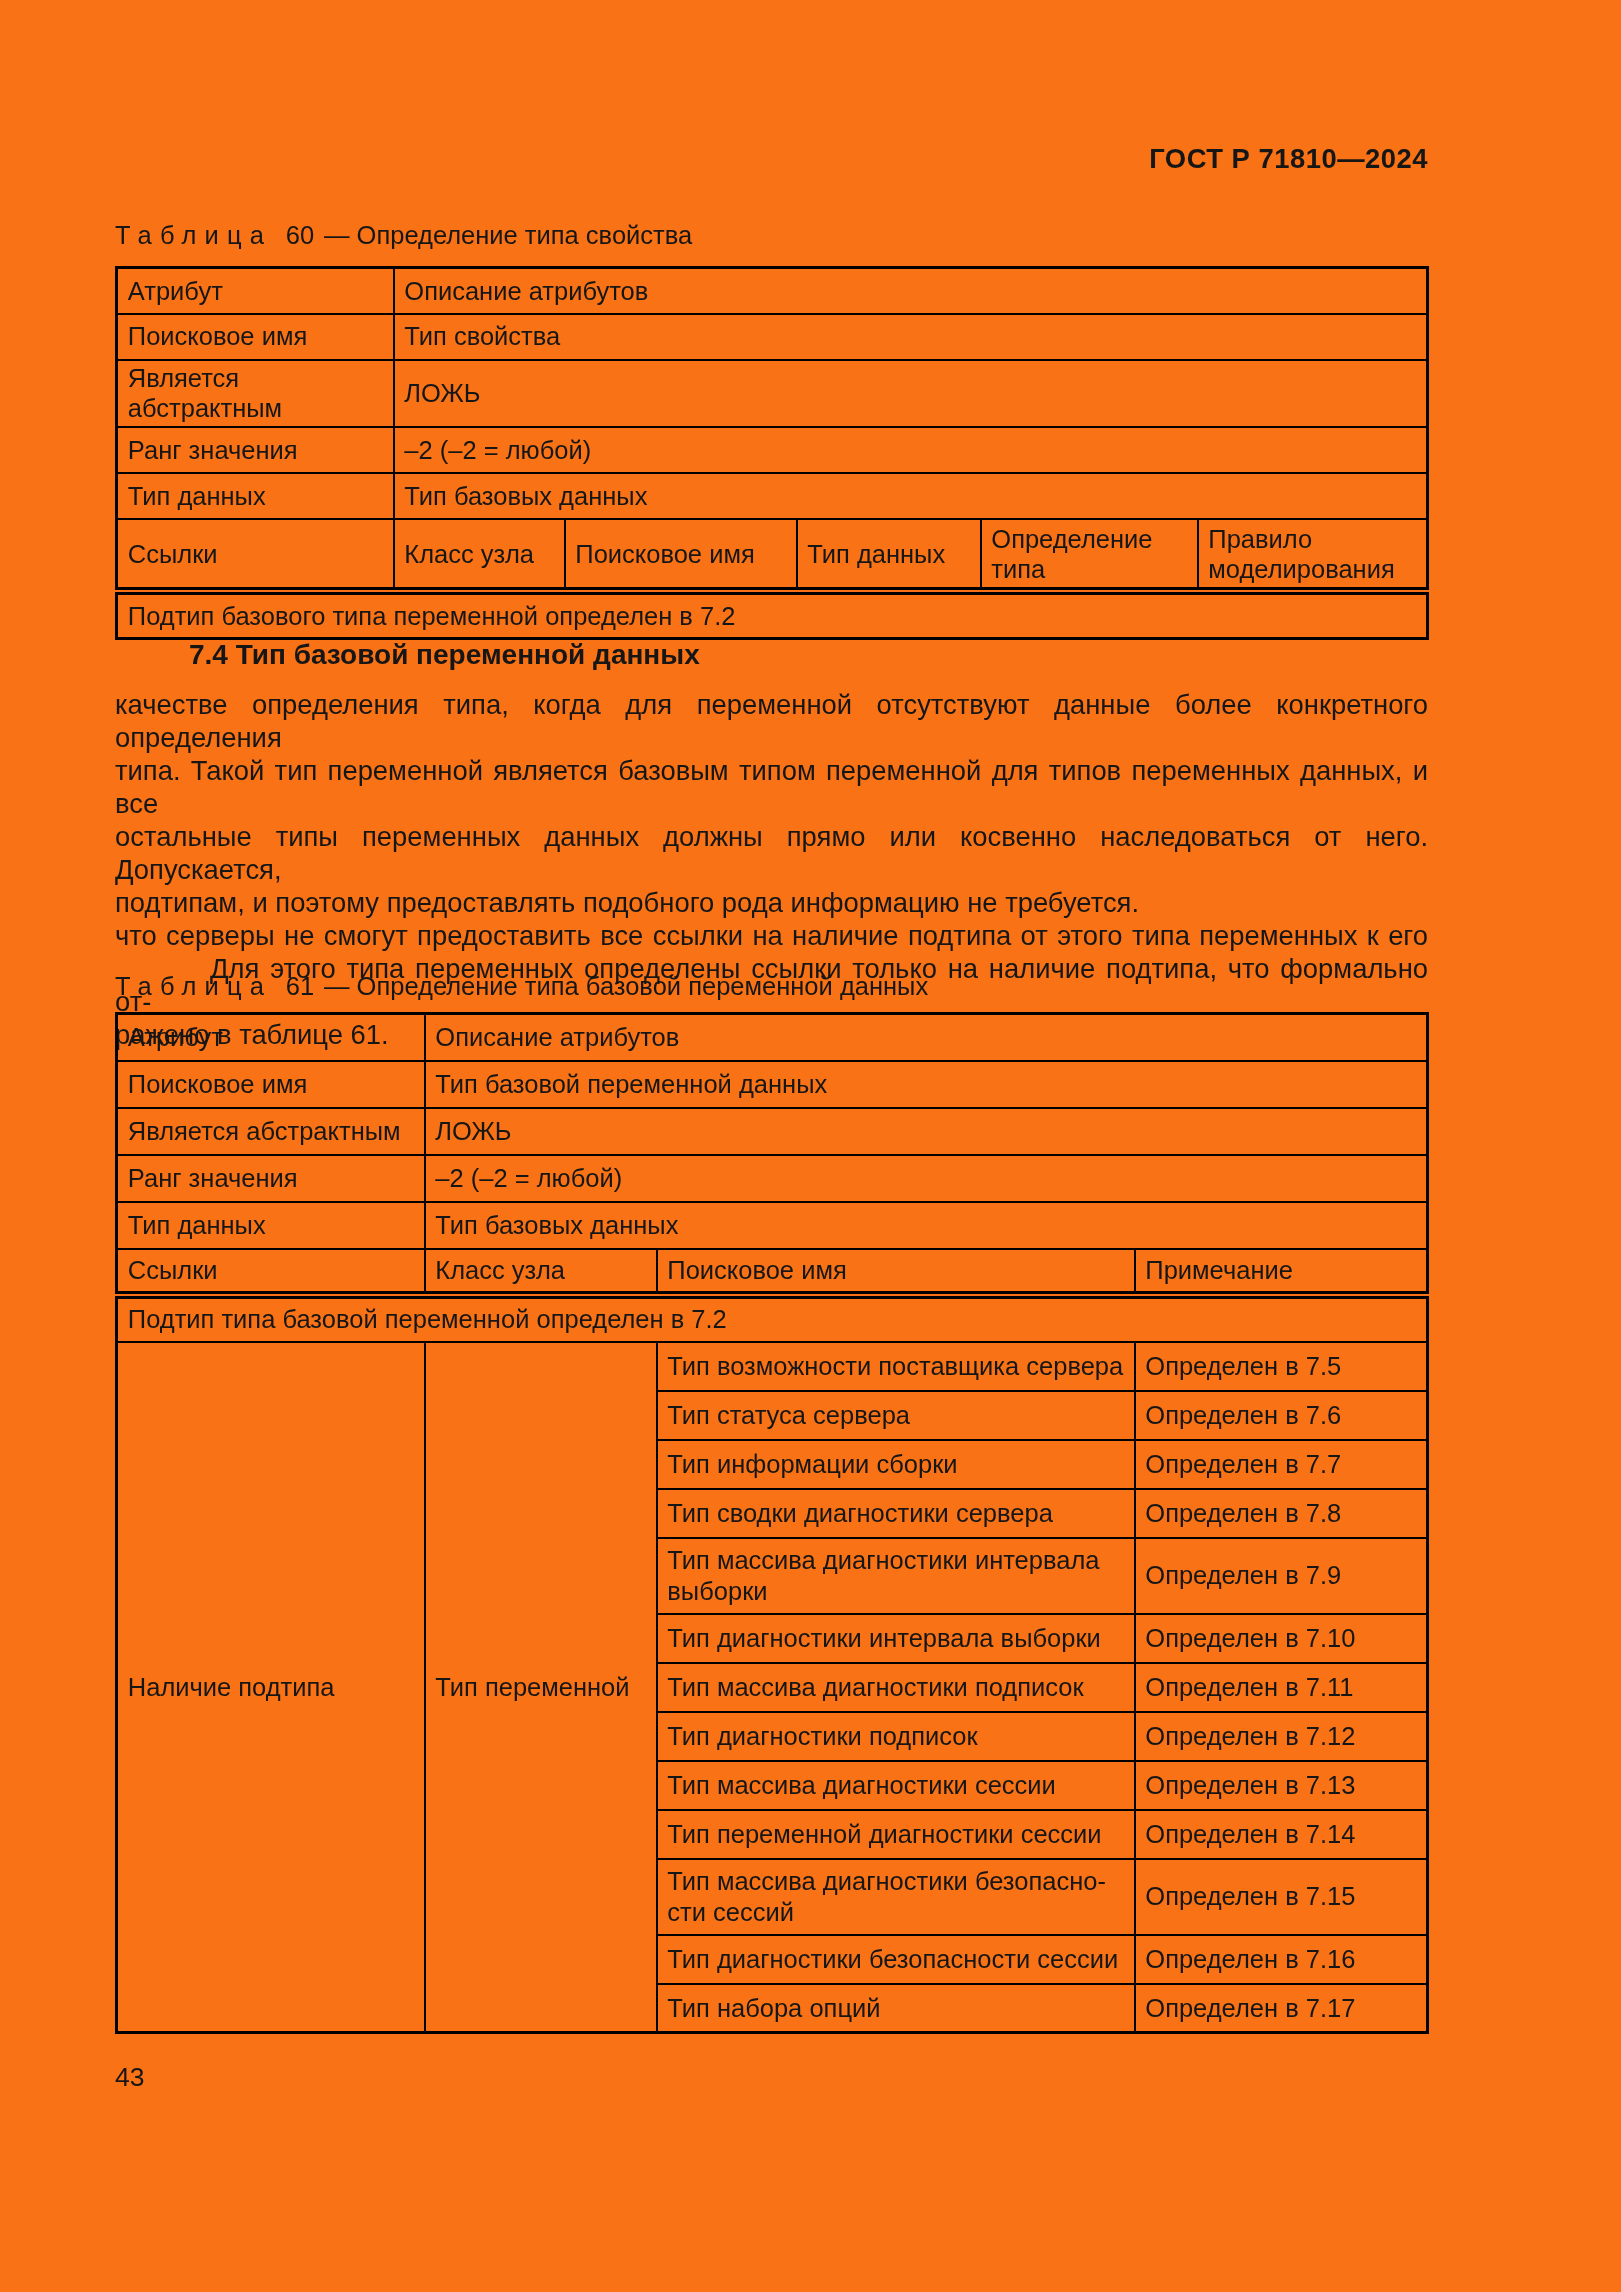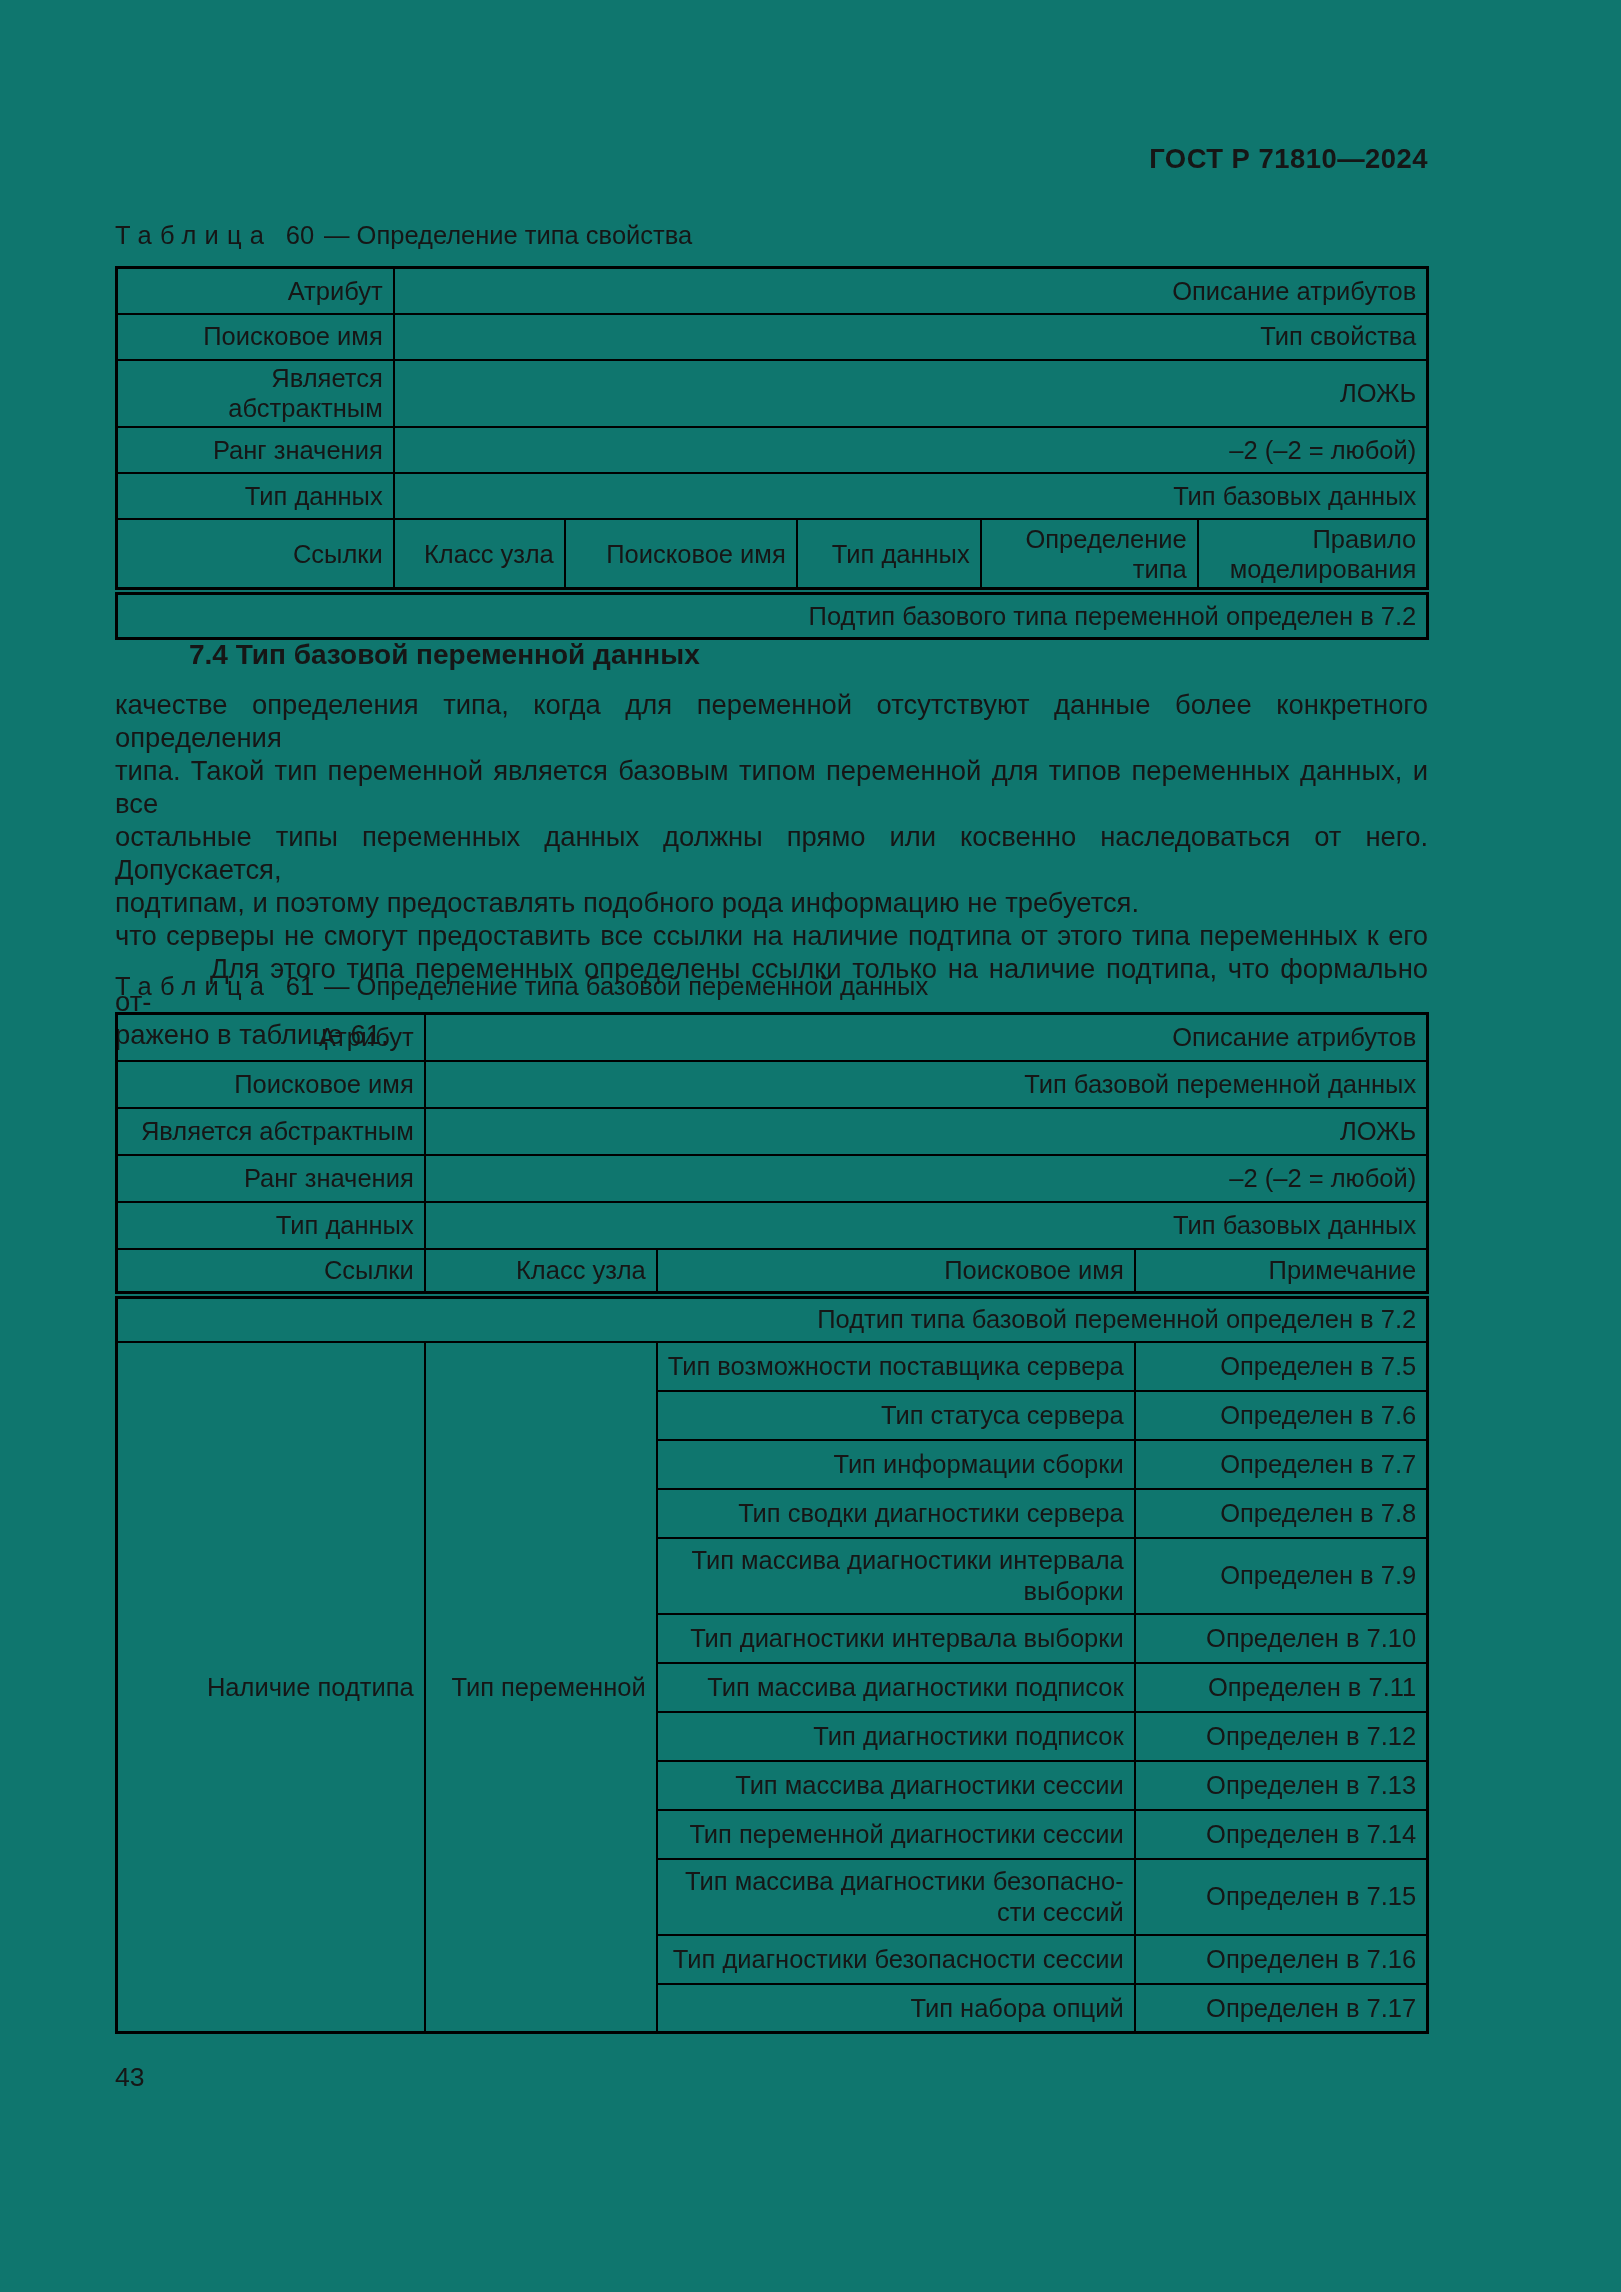--- a/index.html
+++ b/index.html
@@ -1,35 +1,35 @@
 <!DOCTYPE html>
 <html lang="ru"><head>
 <meta charset="utf-8">
 <style>
   html,body{margin:0;padding:0;background:#9a9a9a;}
   .page{
-    position:relative;width:1621px;height:2293px;background:#0f766e;
+    position:relative;width:1621px;height:2293px;background:#f97316;
     font-family:"Liberation Sans","DejaVu Sans",sans-serif;color:#161616;
     margin:0 auto;overflow:hidden;
   }
   .gost-header{position:absolute;left:115px;top:143px;width:1313px;
     text-align:right;font-size:27.4px;font-weight:bold;letter-spacing:0.5px;}
   .caption{position:absolute;left:115px;width:1313px;font-size:25.5px;}
   .caption .spread{letter-spacing:.32em;}
   .caption .capnum{margin-left:13.7px;}
   .caption .captitle{margin-left:9.8px;}
   .cap60{top:221px;}
   .cap61{top:972px;}
   .t{border-collapse:collapse;table-layout:fixed;width:1311px;
      font-size:25.5px;line-height:1.18;}
   .t,".t"{}
   .t{border:3.9px solid #000;}
   .t td{border-left:2px solid #000;border-right:2px solid #000;
         border-top:2.9px solid #000;border-bottom:2.9px solid #000;
-        text-align:right;vertical-align:middle;padding:2.9px 9.8px;
+        text-align:left;vertical-align:middle;padding:2.9px 9.8px;
         overflow:hidden;}
   .t tr.dbl td{border-bottom:8.8px double #000;}
   .t td.pre{white-space:pre-line;}
   .tbl60{position:absolute;left:115px;top:266px;}
   .tbl61{position:absolute;left:115px;top:1012px;}
   tr.r47{height:46px;} tr.r48{height:47px;} tr.r73{height:72px;}
   tr.r50{height:49px;} tr.r78{height:76px;}
   .sec-heading{position:absolute;left:115px;top:639px;width:1313px;
     padding-left:74px;box-sizing:border-box;font-size:28px;font-weight:bold;}
   .bodytext{position:absolute;left:115px;top:688px;width:1313px;

